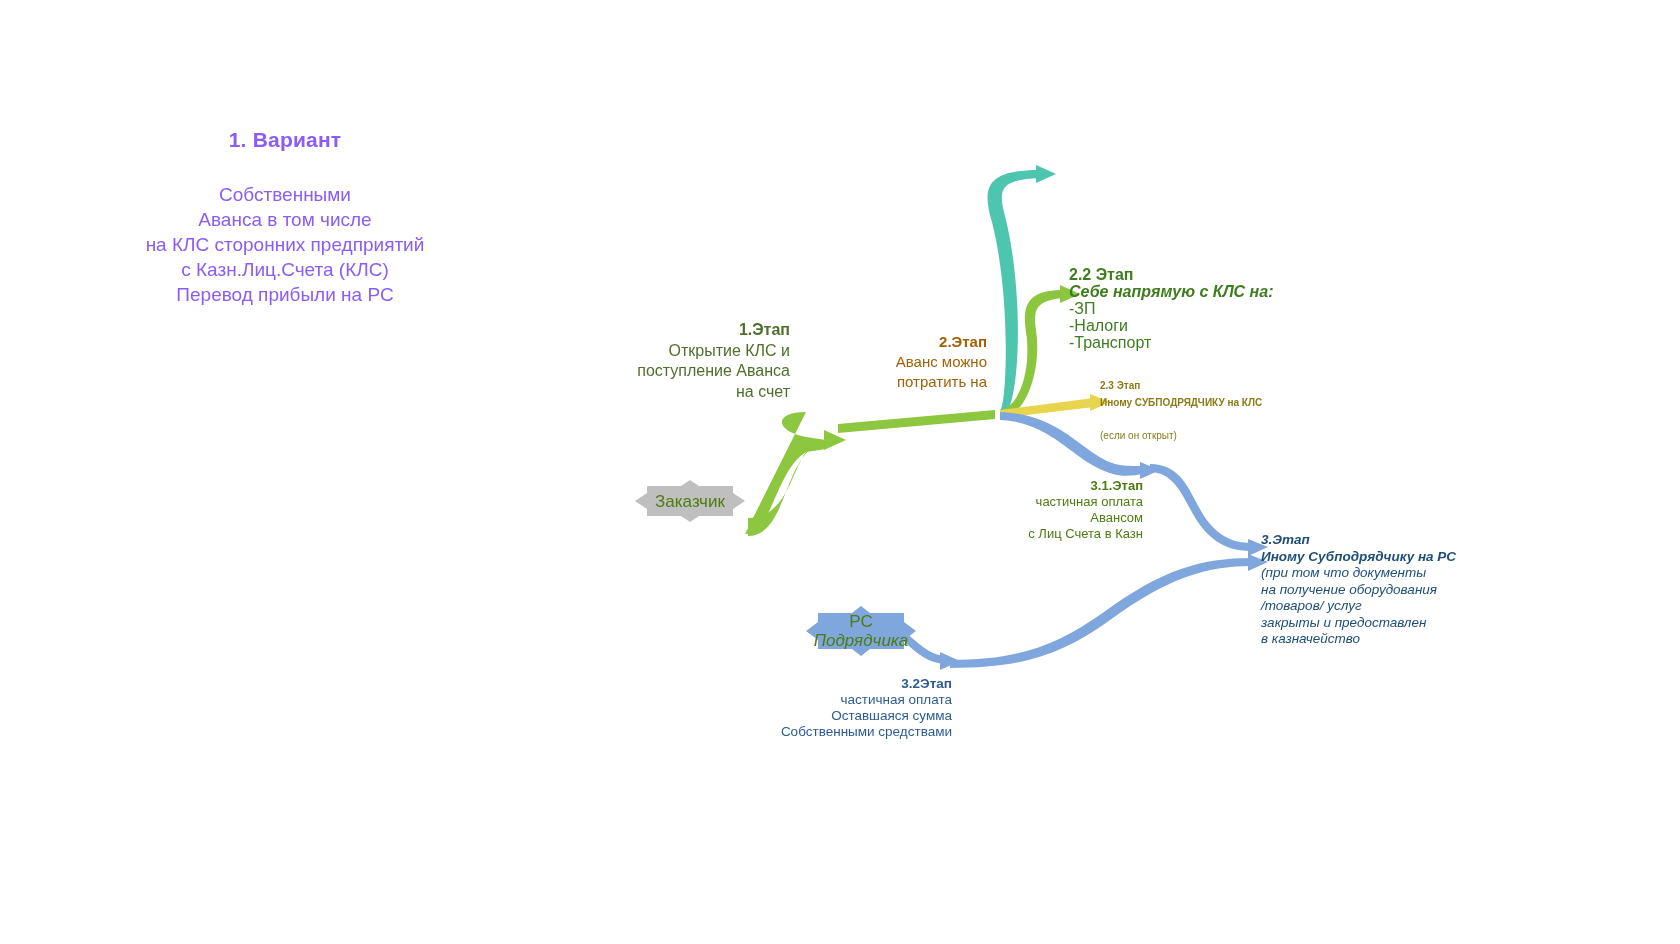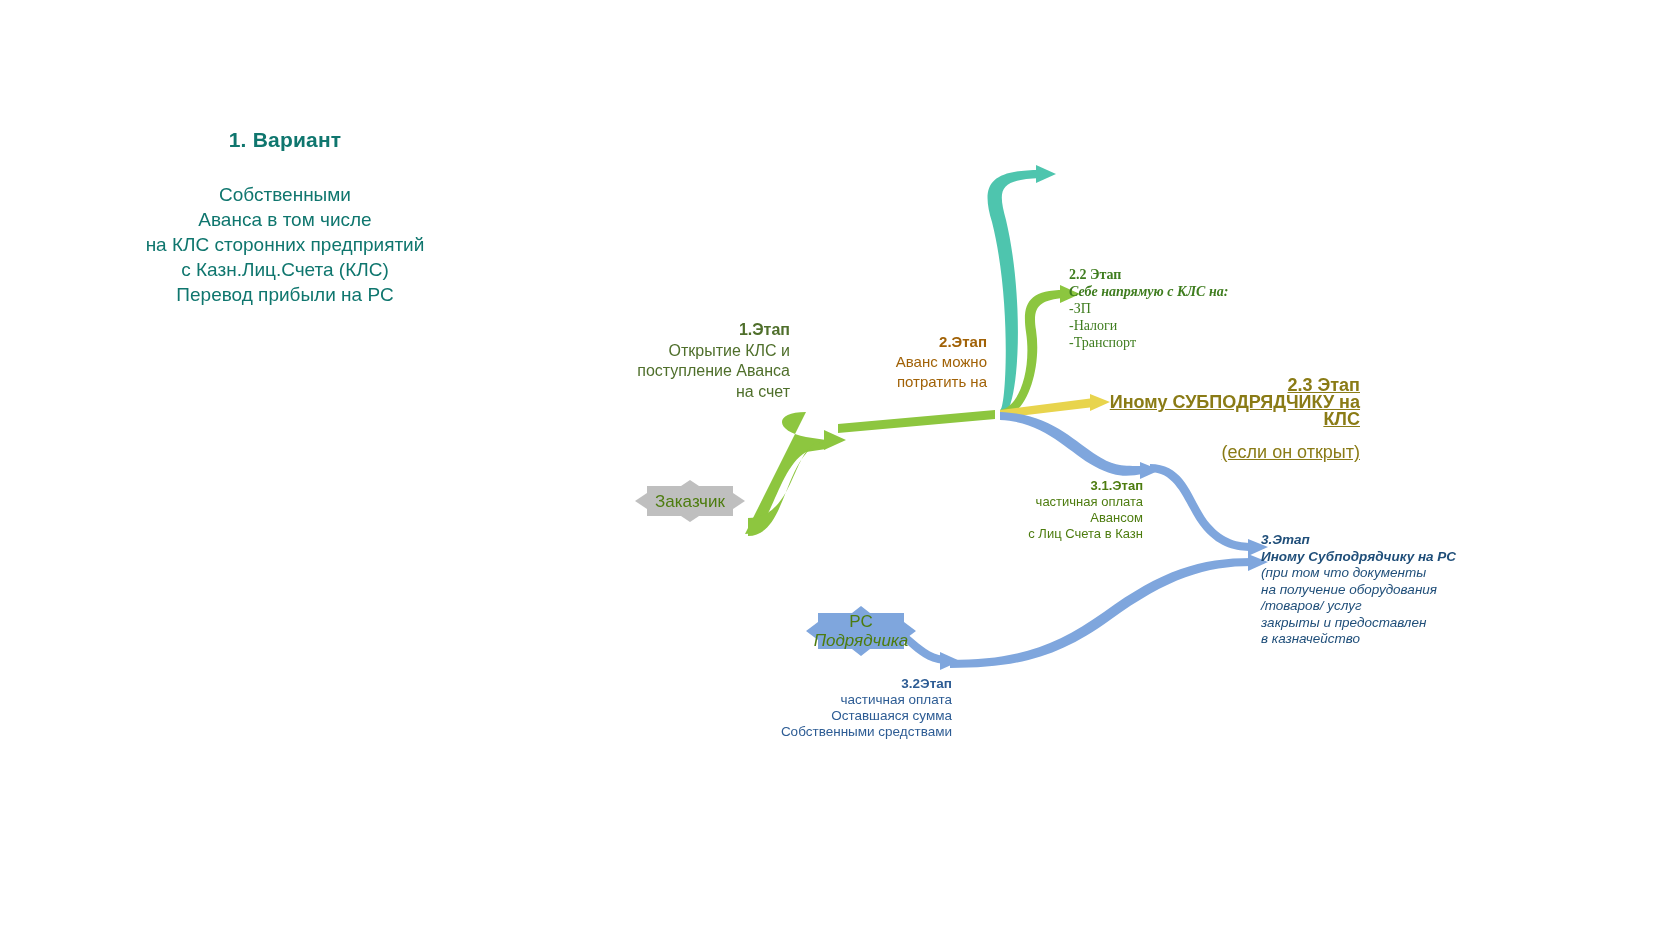--- a/index.html
+++ b/index.html
@@ -1,21 +1,21 @@
 <!DOCTYPE html>
 <html><head>
 <meta charset="utf-8">
 <style>
   html,body{margin:0;padding:0;background:#ffffff;}
   body{width:1680px;height:944px;position:relative;overflow:hidden;
        font-family:"Liberation Sans","DejaVu Sans",sans-serif;}
   #canvas{position:absolute;left:0;top:0;width:1680px;height:944px;}
   svg.links{position:absolute;left:0;top:0;width:1680px;height:944px;}
 
-  .title-block{position:absolute;left:130px;top:128px;width:310px;text-align:center;color:#0f766e;}
+  .title-block{position:absolute;left:130px;top:128px;width:310px;text-align:center;color:#8b5cf6;}
   .title-main{font-size:21px;font-weight:bold;letter-spacing:.2px;}
   .title-sub{margin-top:30px;font-size:19px;line-height:25px;}
 
   .nodebox{position:absolute;display:flex;align-items:center;justify-content:center;
            text-align:center;line-height:19px;}
   .nodebox .boxtxt{position:relative;z-index:2;font-size:17px;color:#4d7c0f;}
   .nodebox .boxtxt .it{font-style:italic;}
 
   .shape{position:absolute;left:0;top:0;width:100%;height:100%;z-index:1;}
 
@@ -24,23 +24,23 @@
   .lbl .bi{font-weight:bold;font-style:italic;}
 
   
   #n1{left:585px;top:320px;width:205px;text-align:right;color:#4f6f2b;font-size:16px;line-height:20.5px;}
   #n1 .h{font-size:16px;}
   
   #n2{left:835px;top:332px;width:152px;text-align:right;color:#a16207;font-size:15px;line-height:20px;}
   
   #n21{left:1046px;top:128px;width:175px;text-align:left;color:#1f7a6a;font-size:13.5px;line-height:17px;}
   
-  #n22{left:1069px;top:266px;width:230px;text-align:left;color:#3f7d1f;font-size:14px;line-height:17px;font-family:Liberation Serif, serif;}
+  #n22{left:1069px;top:266px;width:230px;text-align:left;color:#3f7d1f;font-size:16px;line-height:17px;}
   
-  #n23{left:1100px;top:377px;width:260px;text-align:right;color:#8a7b16;font-size:18px;line-height:17px;text-decoration:underline;}
+  #n23{left:1100px;top:377px;width:260px;text-align:left;color:#8a7b16;font-size:10px;line-height:17px;}
   #n23 .gap{display:block;height:16px;}
   
   #n31{left:975px;top:478px;width:168px;text-align:right;color:#4d7c0f;font-size:13px;line-height:16px;}
   
   #n3{left:1261px;top:532px;width:240px;text-align:left;color:#1f4e79;font-size:13.5px;line-height:16.5px;font-style:italic;}
   
   #n32{left:720px;top:676px;width:232px;text-align:right;color:#2d5c94;font-size:13.5px;line-height:16px;}
 </style>
 </head>
 <body>

